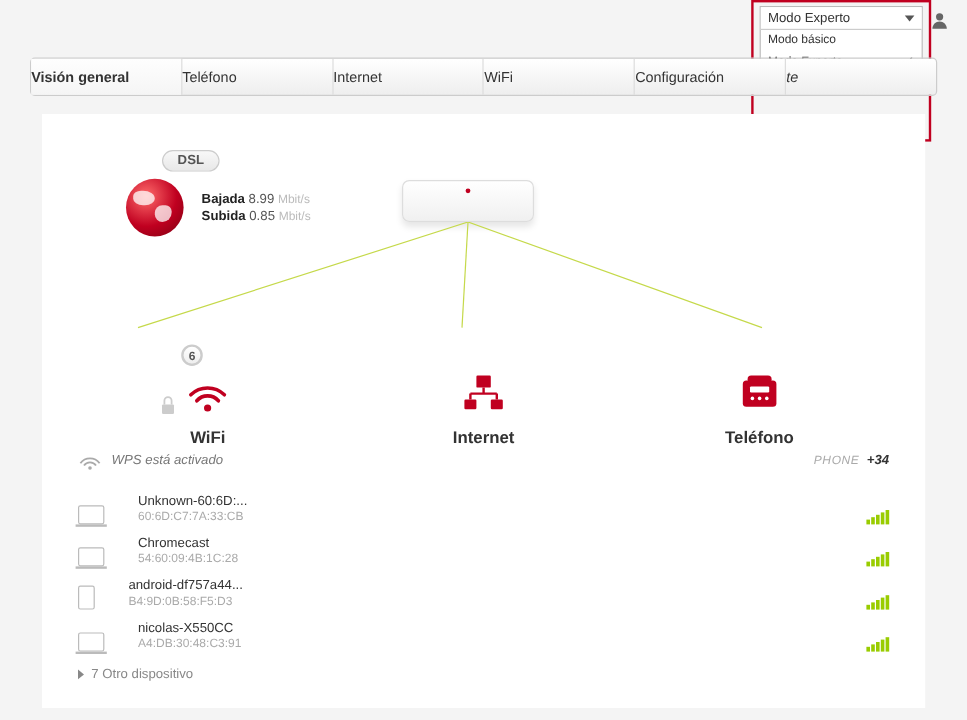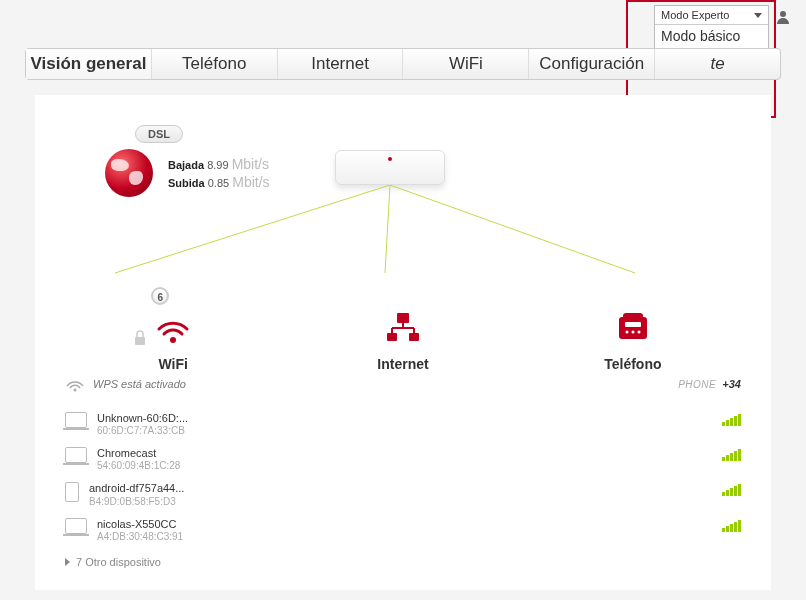--- a/index.html
+++ b/index.html
@@ -1,47 +1,47 @@
 <!DOCTYPE html>
 <html><head>
 <meta charset="utf-8">
 <style>
 * { box-sizing: border-box; margin: 0; padding: 0; }
 body { font-family: Arial, sans-serif; background: #f4f4f4; width: 806px; height: 600px; overflow: hidden; font-size: 12px; color: #333; }
 
 .topbar { position: absolute; top: 5px; right: 15px; display: flex; align-items: flex-start; gap: 6px; }
-.mode-dropdown { border: 1px solid #bbb; background: #fff; width: 115px; }
+.mode-dropdown { border: 1px solid #bbb; background: #fff; width: 136px; }
 .mode-selected { padding: 3px 6px; background: #fff; border-bottom: 1px solid #ccc; display: flex; justify-content: space-between; align-items: center; font-size: 11px; }
 .mode-options { }
-.mode-option { padding: 3px 6px; font-size: 14px; display: flex; justify-content: space-between; align-items: center; }
+.mode-option { padding: 3px 6px; font-size: 10px; display: flex; justify-content: space-between; align-items: center; }
 .mode-option.active::after { content: "✓"; font-size: 10px; }
 .triangle-down { width: 0; height: 0; border-left: 4px solid transparent; border-right: 4px solid transparent; border-top: 5px solid #555; }
 .user-icon { width: 16px; height: 16px; margin-top: 4px; }
 
 .callout-box { position: absolute; top: 0; right: 30px; width: 150px; height: 118px; border: 2px solid #c00020; pointer-events: none; }
 .callout-text { position: absolute; top: 122px; right: 30px; width: 150px; text-align: center; color: #c00020; font-size: 13px; font-family: Georgia, serif; line-height: 1.2; }
 
 .tabs { position: absolute; top: 48px; left: 25px; right: 25px; display: flex; border: 1px solid #ccc; border-radius: 4px; background: linear-gradient(#fff, #eee); height: 32px; }
-.tab { flex: 1; text-align: center; line-height: 30px; font-size: 17px; border-right: 1px solid #ddd; cursor: pointer; color: #333; }
+.tab { flex: 1; text-align: left; line-height: 30px; font-size: 12px; border-right: 1px solid #ddd; cursor: pointer; color: #333; }
 .tab.active { font-weight: bold; background: linear-gradient(#fefefe, #f5f5f5); }
 .tab:last-child { border-right: none; font-style: italic; }
 
 .main { position: absolute; top: 95px; left: 35px; right: 35px; bottom: 10px; background: #fff; padding: 20px 30px; }
 
 .dsl-row { display: flex; align-items: center; gap: 12px; margin-bottom: 6px; margin-top: 10px; margin-left: 40px; position: relative; }
 .dsl-badge { background: linear-gradient(#f8f8f8,#e8e8e8); border: 1px solid #ccc; border-radius: 12px; padding: 2px 12px; font-size: 11px; font-weight: bold; color: #555; margin-left: 30px; }
 
 .globe-row { display: flex; align-items: center; gap: 15px; margin-left: 40px; position: relative; }
 .globe { width: 48px; height: 48px; border-radius: 50%; background: radial-gradient(circle at 35% 30%, #ff6b6b, #c00020 55%, #7a0010); position: relative; }
 .globe::before, .globe::after { content: ""; position: absolute; background: rgba(255,255,255,0.75); }
 .globe::before { width: 18px; height: 12px; top: 10px; left: 6px; border-radius: 40% 60% 50% 50%; }
 .globe::after { width: 14px; height: 14px; top: 22px; left: 24px; border-radius: 50% 40% 60% 50%; }
 .speed-labels { font-size: 11px; line-height: 1.3; color: #555; }
 .speed-labels b { color: #222; }
-.speed-unit { color: #bbb; font-size: 14px; }
+.speed-unit { color: #bbb; font-size: 10px; }
 
 .router-box { position: absolute; top: 55px; left: 300px; width: 110px; height: 35px; background: linear-gradient(#fff,#f0f0f0); border: 1px solid #ddd; border-radius: 6px; box-shadow: 0 4px 6px rgba(0,0,0,0.1); }
 .router-box::after { content: ""; position: absolute; top: 6px; left: 50%; transform: translateX(-50%); width: 4px; height: 4px; background: #c00020; border-radius: 50%; }
 
 svg.lines { position: absolute; top: 90px; left: 0; width: 100%; height: 100px; }
 
 .cols { display: flex; justify-content: space-between; margin-top: 110px; }
 .col { width: 32%; text-align: center; }
 .col-title { font-size: 14px; font-weight: bold; color: #333; margin-top: 6px; }
 
@@ -49,21 +49,21 @@
 .wifi-icon, .eth-icon, .phone-icon { width: 40px; height: 40px; display: inline-block; }
 .device-count-badge { position: absolute; top: -20px; left: -2px; width: 18px; height: 18px; border: 2px solid #ccc; border-radius: 50%; background: linear-gradient(#fff,#eee); font-size: 10px; font-weight: bold; line-height: 18px; text-align: center; color: #555; }
 .lock-mini { position: absolute; left: -20px; bottom: 4px; width: 14px; height: 16px; }
 
 .info-bar { display: flex; justify-content: space-between; align-items: center; margin-top: 4px; font-size: 11px; color: #777; font-style: italic; }
 .info-left { display: flex; align-items: center; gap: 8px; }
 .phone-label { font-size: 10px; color: #aaa; letter-spacing: 0.5px; }
 .phone-prefix { font-weight: bold; color: #333; }
 
 .devices { margin-top: 15px; }
-.device { display: flex; align-items: flex-start; gap: 10px; padding: 5px 0; }
+.device { display: flex; align-items: flex-end; gap: 28px; padding: 5px 0; }
 .dev-icon { width: 22px; height: 16px; border: 1.5px solid #bbb; border-radius: 2px; position: relative; }
 .dev-icon.laptop::after { content: ""; position: absolute; bottom: -3px; left: -3px; right: -3px; height: 2px; background: #bbb; }
 .dev-icon.tablet { width: 14px; height: 20px; }
 .dev-text { flex: 1; font-size: 11px; line-height: 1.2; }
 .dev-text .mac { color: #aaa; font-size: 10px; }
 .signal { display: flex; align-items: flex-end; gap: 1px; height: 14px; }
 .signal span { width: 3px; background: #9c0; }
 .signal span:nth-child(1){height:4px} .signal span:nth-child(2){height:6px} .signal span:nth-child(3){height:8px} .signal span:nth-child(4){height:10px} .signal span:nth-child(5){height:12px}
 
 .other-device { margin-top: 8px; font-size: 11px; color: #888; display: flex; align-items: center; gap: 6px; }

